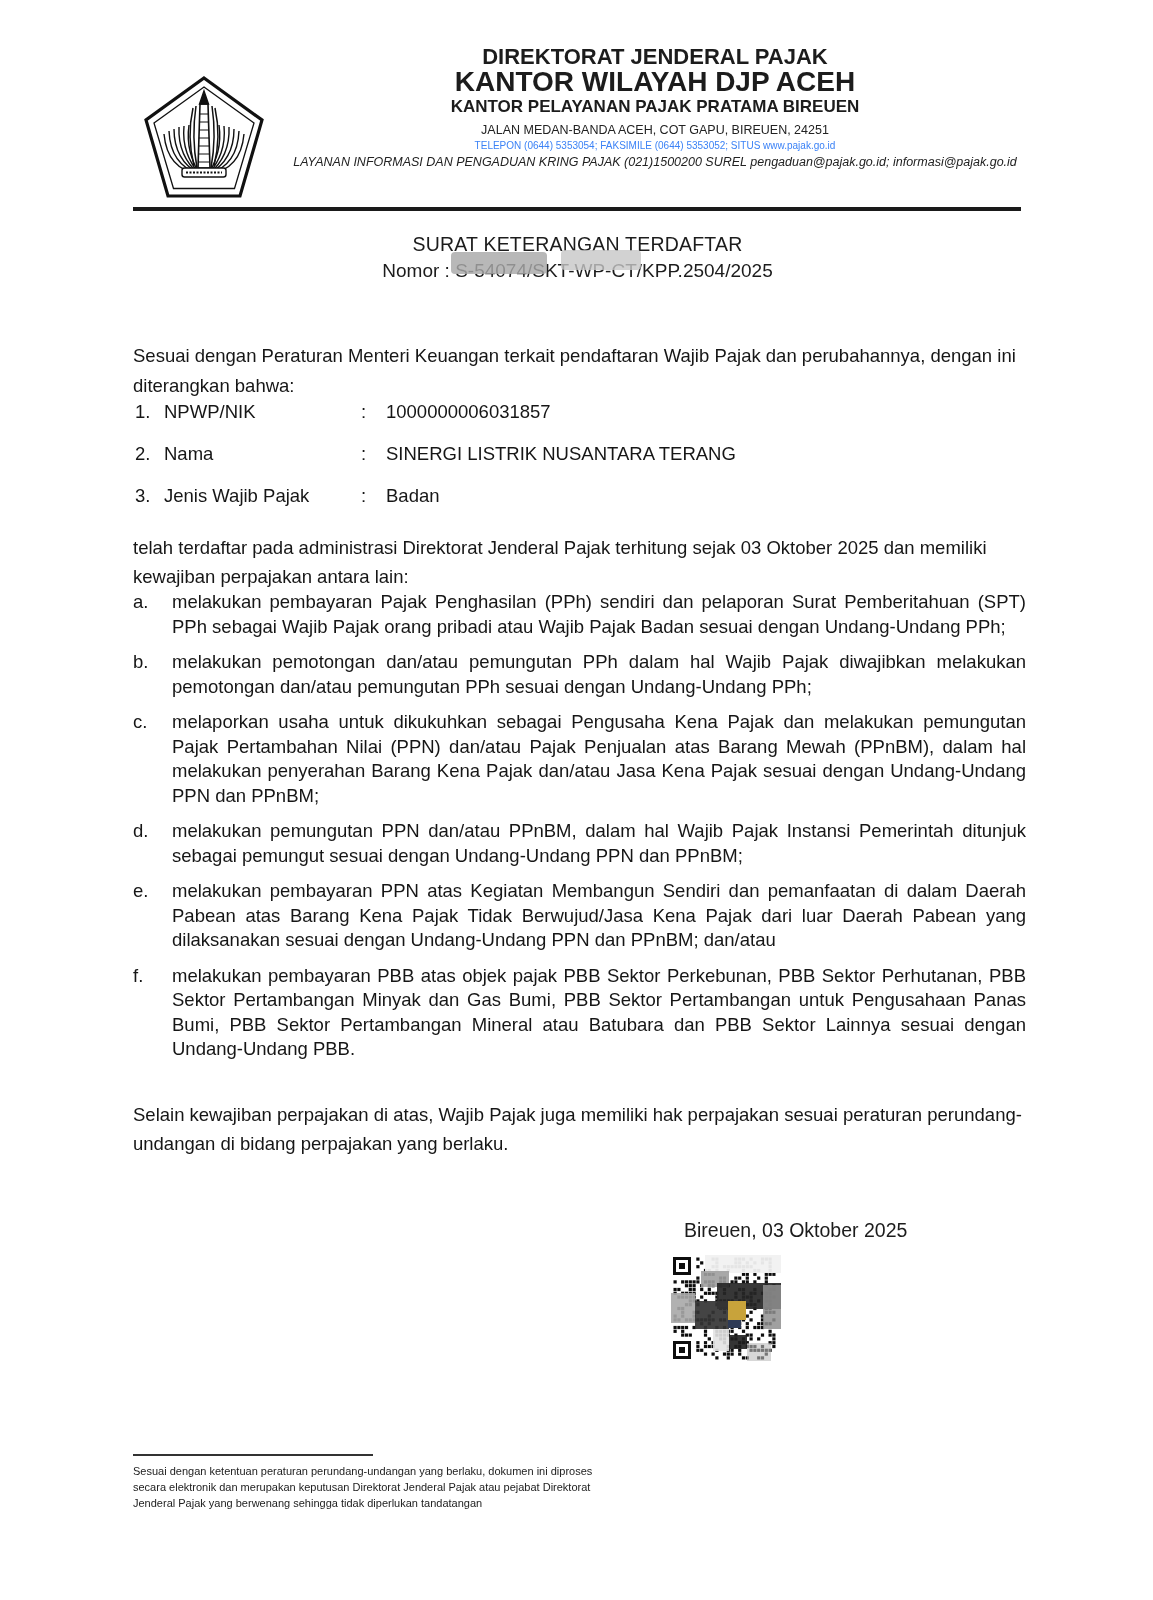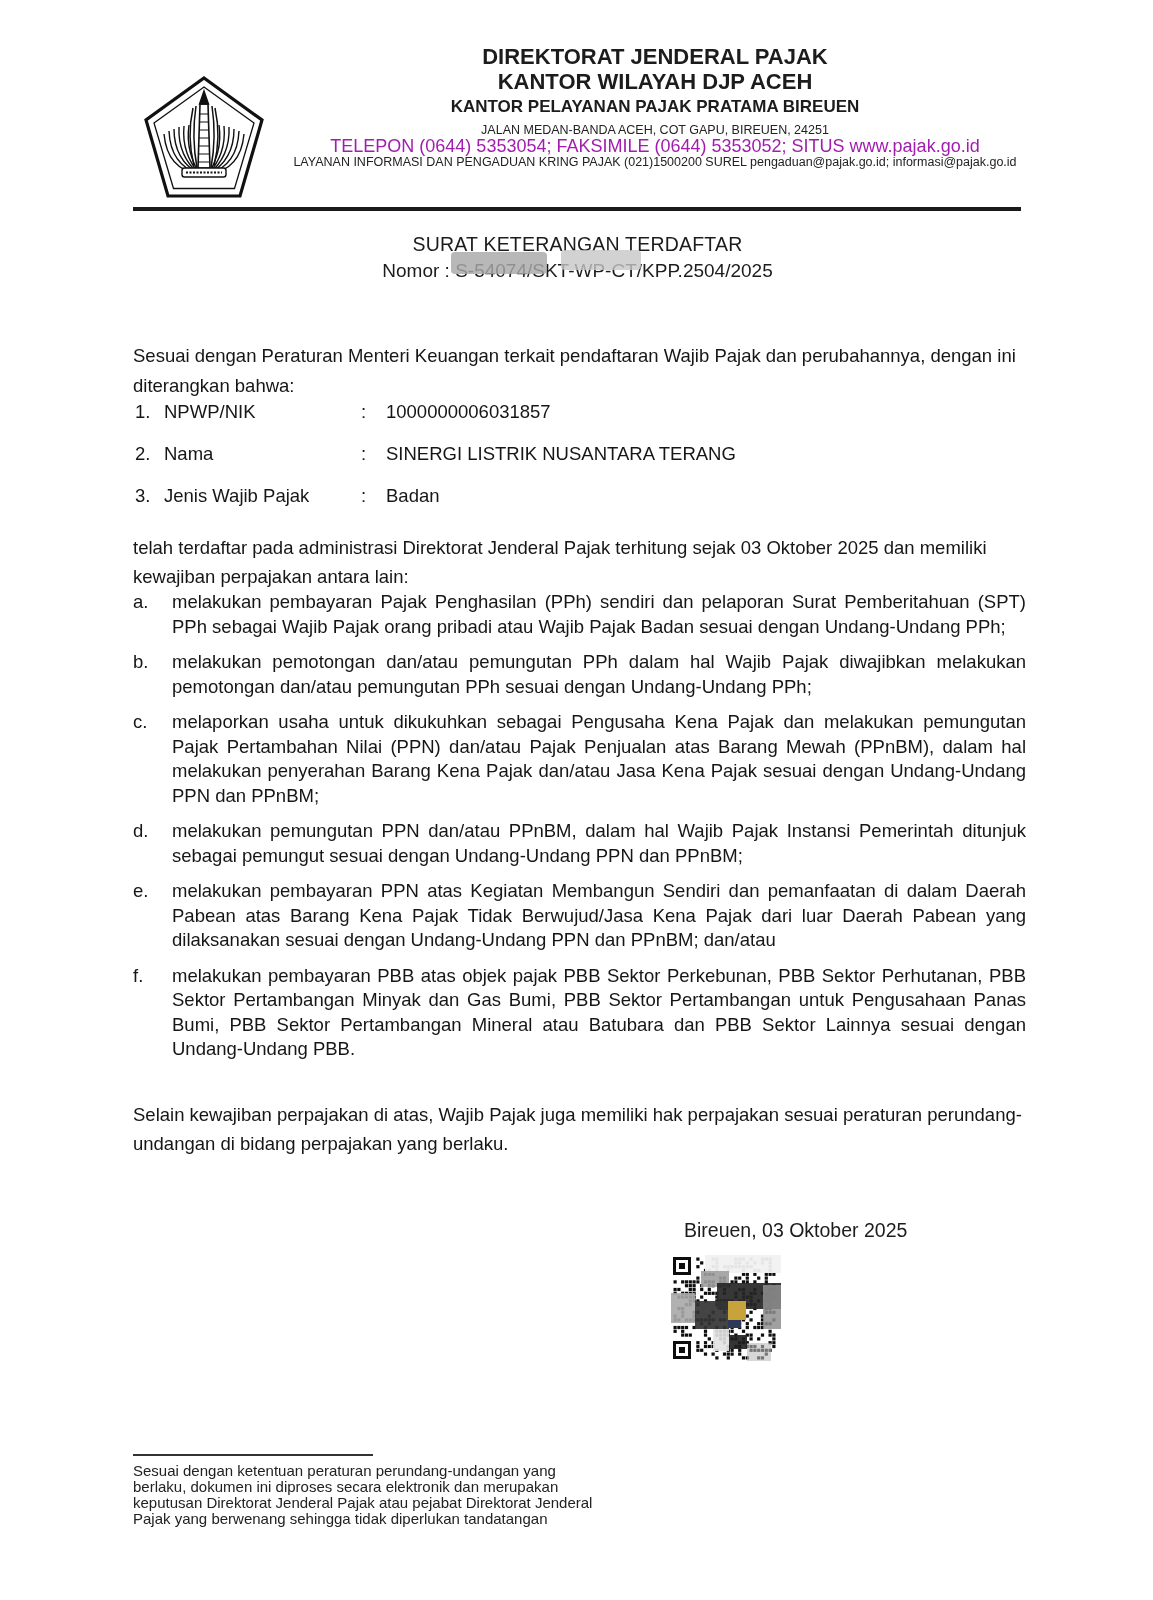--- a/index.html
+++ b/index.html
@@ -19,25 +19,25 @@
     position: absolute; left: 141px; top: 74px;
     width: 126px; height: 132px;
   }
   .header-text {
     position: absolute; left: 230px; top: 40px;
     width: 850px; text-align: center;
     white-space: nowrap;
   }
   .h-ministry   { font-size: 27px; font-weight: bold; letter-spacing: -0.3px; line-height: 34px; }
   .h-directorate{ font-size: 22px; font-weight: bold; line-height: 25px; margin-top: 4px; }
-  .h-region     { font-size: 22px; font-weight: bold; line-height: 25px; }
+  .h-region     { font-size: 28px; font-weight: bold; line-height: 25px; }
   .h-office     { font-size: 17px; font-weight: bold; line-height: 26px; }
   .h-address    { font-size: 12.5px; line-height: 16px; margin-top: 2px; color: #222; }
-  .h-contact    { font-size: 18px; line-height: 16px; color: #a21caf; }
-  .h-hotline    { font-size: 12.5px; line-height: 16px; color: #222; }
+  .h-contact    { font-size: 10px; line-height: 16px; color: #3b82f6; }
+  .h-hotline    { font-size: 12.5px; line-height: 16px; color: #222; font-style: italic; }
   .head-rule {
     position: absolute; left: 133px; top: 207px;
     width: 888px; height: 4px; background: #1a1a1a;
   }
 
   
   .doc-title {
     position: absolute; left: 133px; top: 233px;
     width: 889px; text-align: center;
     font-size: 19.5px; letter-spacing: 0.2px;
@@ -89,21 +89,21 @@
     width: 110px; height: 106px;
   }
 
   
   .footer-rule {
     position: absolute; left: 133px; top: 1454px;
     width: 240px; height: 2px; background: #333;
   }
   .footer-note {
     position: absolute; left: 133px; top: 1463px;
-    width: 462px; font-size: 15px; line-height: 16px; color: #222;
+    width: 462px; font-size: 11px; line-height: 16px; color: #222;
   }
 </style>
 </head>
 <body>
 
 <div class="page">
 
   <div class="logo">
     <svg width="126" height="132" viewBox="0 0 126 132" fill="none" xmlns="http://www.w3.org/2000/svg">
       <path d="M63 4 L121 46 L99 122 L27 122 L5 46 Z" stroke="#111" stroke-width="3.2" fill="none"></path>

